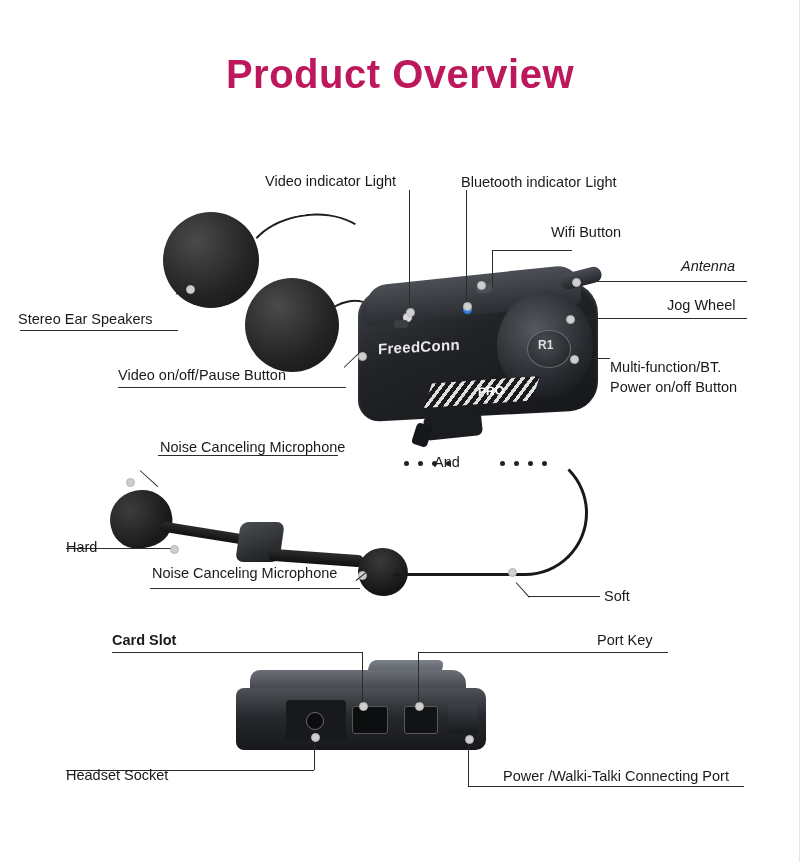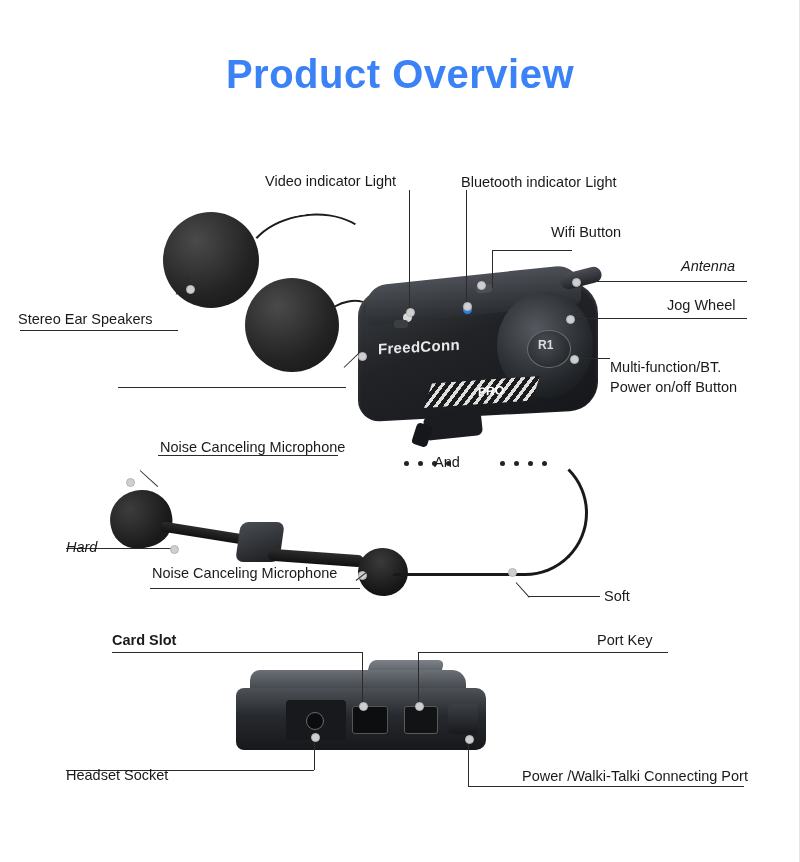--- a/index.html
+++ b/index.html
@@ -23,21 +23,21 @@
   
   #title {
     position: absolute;
     top: 52px;
     left: 0;
     width: 800px;
     text-align: center;
     font-size: 40px;
     font-weight: bold;
     letter-spacing: 0.5px;
-    color: #3b82f6;
+    color: #be185d;
   }
 
   
   .lbl {
     position: absolute;
     font-size: 14.5px;
     color: #1a1a1a;
     white-space: nowrap;
     line-height: 1.25;
   }
@@ -337,38 +337,39 @@
   <div class="lbl" style="left:610px; top:378px;">Power on/off Button</div>
 
   <div class="ln" style="left:20px; top:330px; width:158px;"></div>
   <div class="ln" style="left:176px; top:294px; width:22px; transform:rotate(-54deg); transform-origin:left center;"></div>
   <div class="dot" style="left:186px; top:285px;"></div>
   <div class="lbl" style="left:18px; top:310px;">Stereo Ear Speakers</div>
 
   <div class="ln" style="left:118px; top:387px; width:228px;"></div>
   <div class="ln" style="left:344px; top:367px; width:28px; transform:rotate(-44deg); transform-origin:left center;"></div>
   <div class="dot" style="left:358px; top:352px;"></div>
+  <div class="lbl" style="left:118px; top:366px;">Video on/off/Pause Button</div>
 
   <div id="mics">
     <div id="hard-mic-head"></div>
     <div id="hard-mic-neck"></div>
     <div id="hard-mic-base"></div>
     <div id="hard-mic-arm"></div>
     <div id="soft-mic-head"></div>
     <div id="soft-wire"></div>
   </div>
 
   <div class="ln" style="left:158px; top:455px; width:180px;"></div>
   <div class="ln" style="left:140px; top:470px; width:24px; transform:rotate(42deg); transform-origin:left center;"></div>
   <div class="dot" style="left:126px; top:478px;"></div>
   <div class="lbl" style="left:160px; top:438px;">Noise Canceling Microphone</div>
 
   <div class="ln" style="left:66px; top:548px; width:108px;"></div>
   <div class="dot" style="left:170px; top:545px;"></div>
-  <div class="lbl" style="left:66px; top:538px;font-style:italic;">Hard</div>
+  <div class="lbl" style="left:66px; top:538px;">Hard</div>
 
   <div class="dots-row" style="left:404px; top:461px;">
     <i></i>
       <i></i>
       <i></i>
       <i></i>
   </div>
   <div class="lbl" style="left:434px; top:453px;">And</div>
   <div class="dots-row" style="left:500px; top:461px;">
     <i></i>
@@ -409,15 +410,15 @@
   <div class="lbl" style="left:597px; top:631px;">Port Key</div>
 
   <div class="ln" style="left:66px; top:770px; width:248px;"></div>
   <div class="lnv" style="left:314px; top:740px; height:30px;"></div>
   <div class="dot" style="left:311px; top:733px;"></div>
   <div class="lbl" style="left:66px; top:766px;">Headset Socket</div>
 
   <div class="ln" style="left:468px; top:786px; width:276px;"></div>
   <div class="lnv" style="left:468px; top:742px; height:44px;"></div>
   <div class="dot" style="left:465px; top:735px;"></div>
-  <div class="lbl" style="left:522px; top:767px;">Power /Walki-Talki Connecting Port</div>
+  <div class="lbl" style="left:503px; top:767px;">Power /Walki-Talki Connecting Port</div>
 
 </div>
 
 </body></html>

